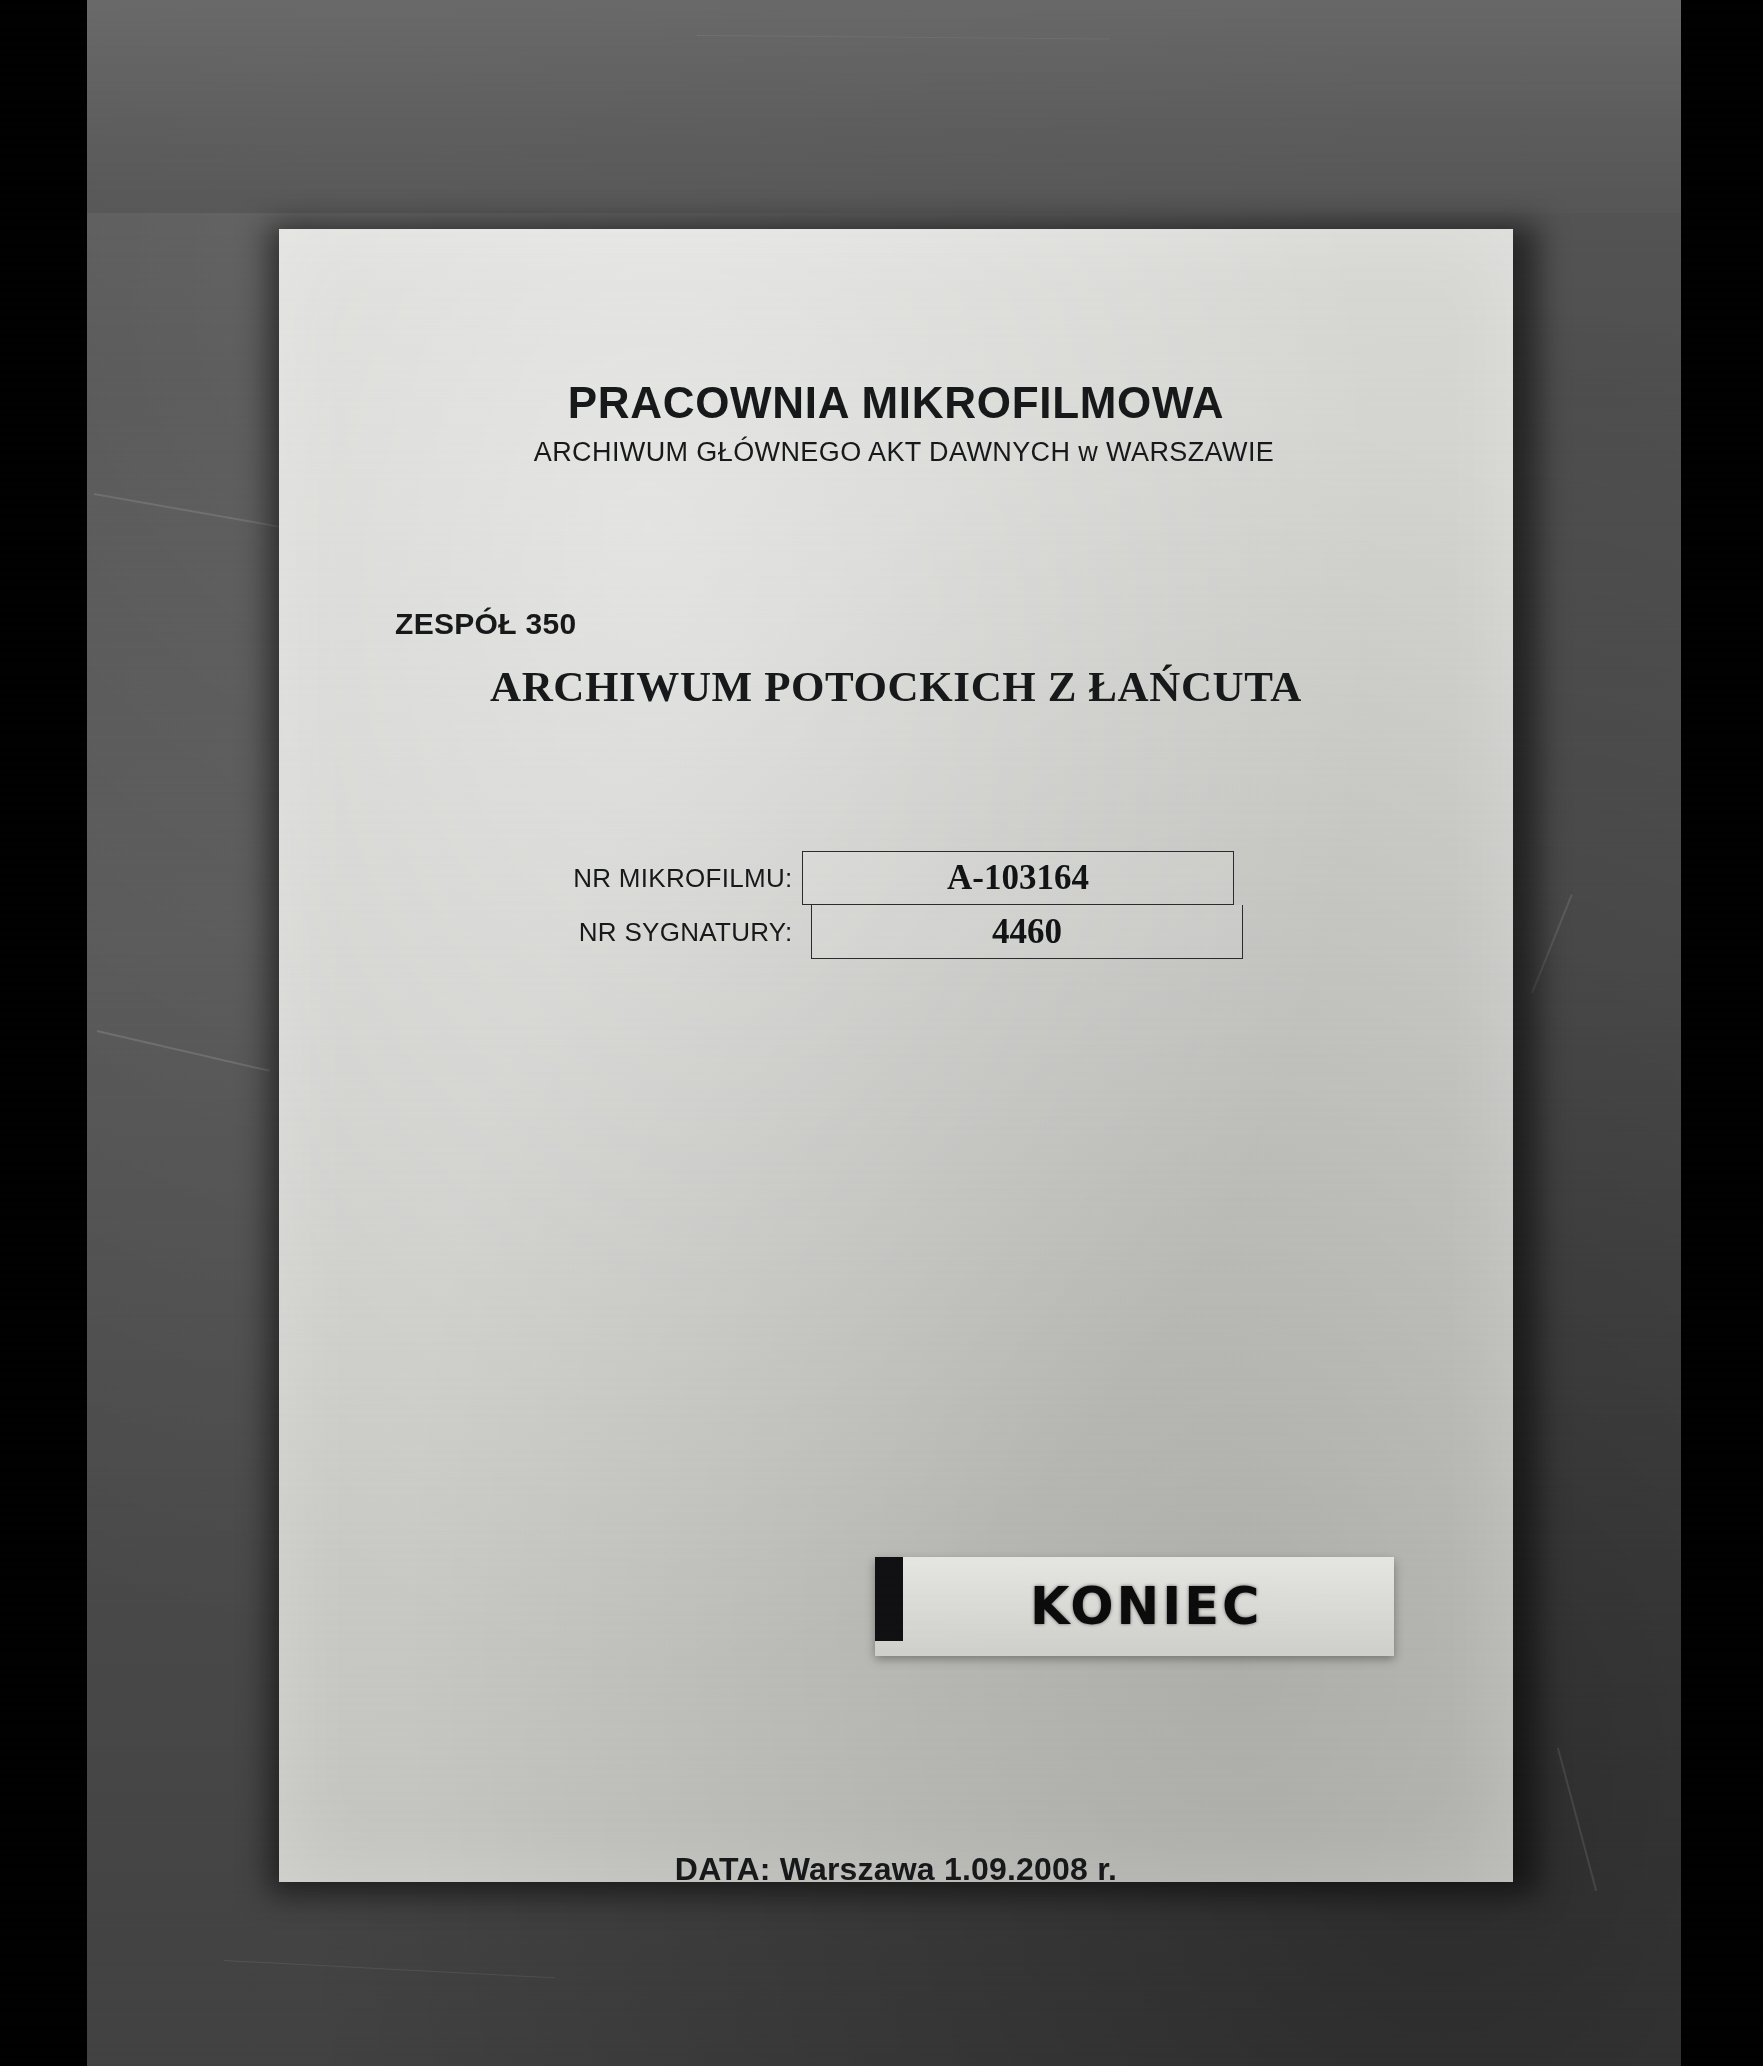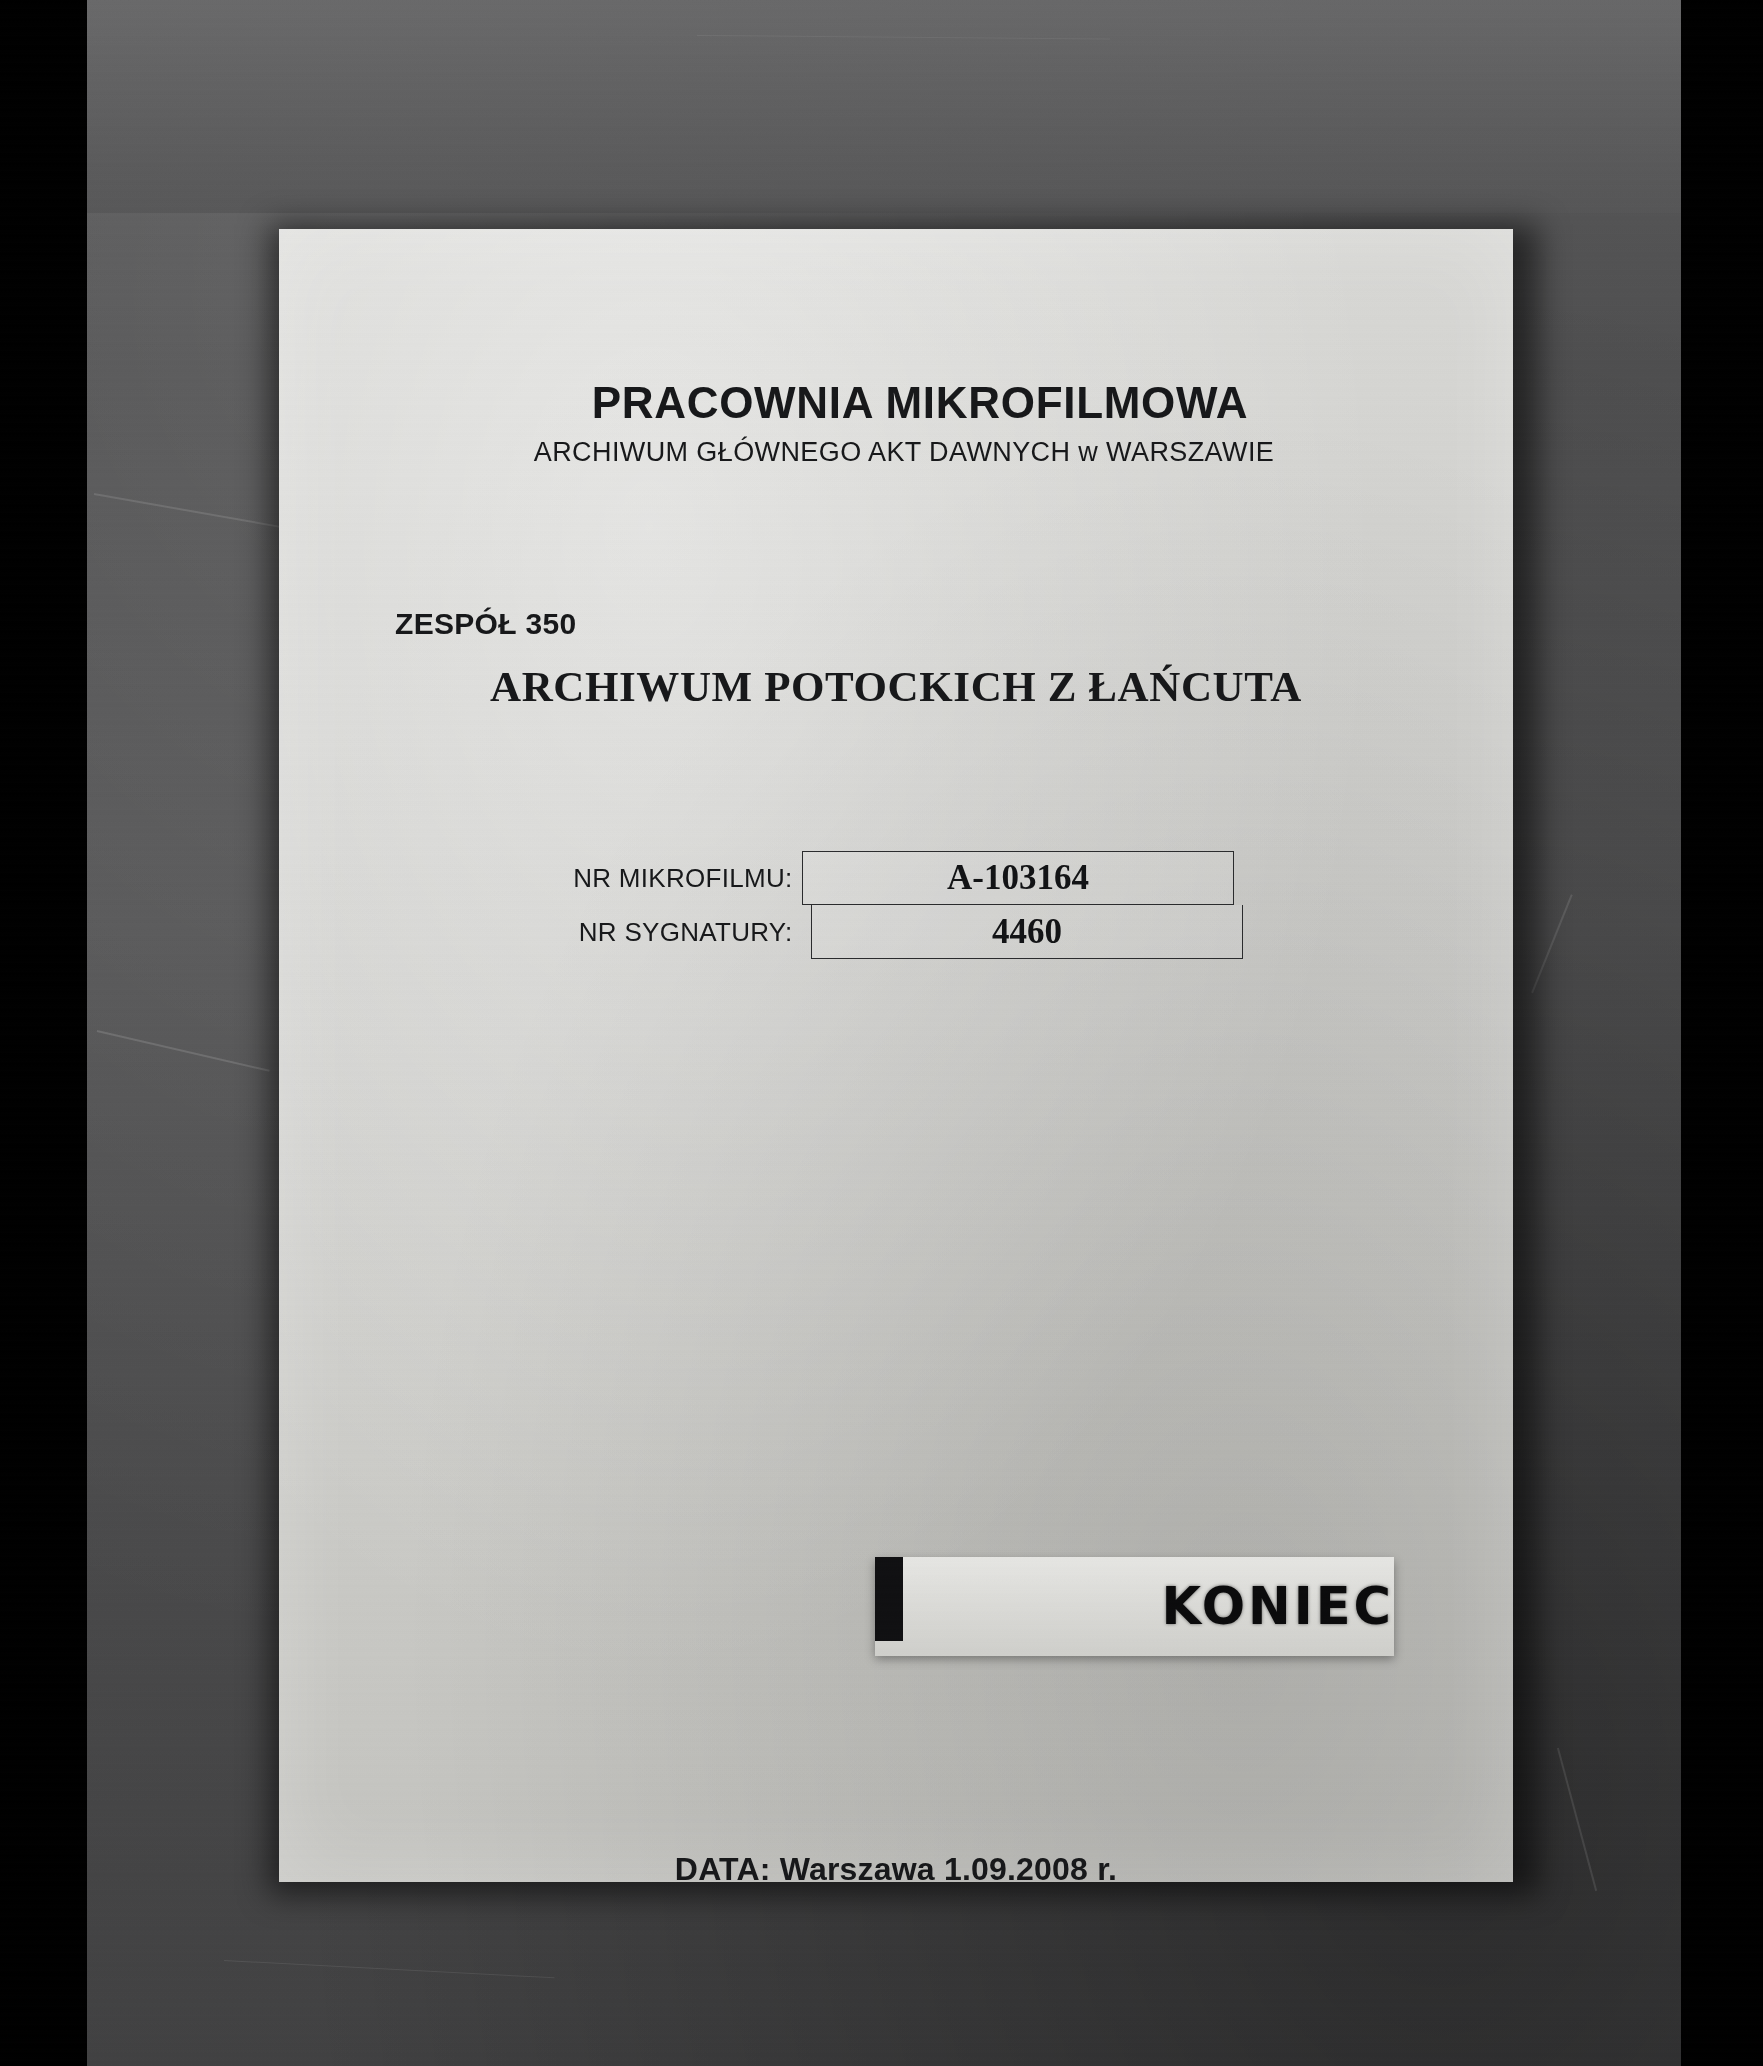--- a/index.html
+++ b/index.html
@@ -101,21 +101,20 @@
     width: 100%;
     left: 0;
     line-height: 1.12;
   }
 
   #title-main {
     top: 149px;
     font-size: 44px;
     font-weight: bold;
     letter-spacing: 0.7px;
-    padding-left: 24px;
   }
   #title-sub {
     top: 208px;
     font-size: 27px;
     font-weight: normal;
     letter-spacing: 0.4px;
     padding-left: 8px;
   }
 
   #zespol-line {
@@ -186,21 +185,21 @@
   #koniec-strip {
     position: absolute;
     left: 596px;
     top: 1328px;
     width: 519px;
     height: 99px;
     background: linear-gradient(180deg, rgba(232,232,229,0.95), rgba(208,208,204,0.95));
     box-shadow: 0 3.5px 9.4px rgba(0,0,0,0.35);
     display: flex;
     align-items: center;
-    justify-content: flex-end;
+    justify-content: center;
   }
   #koniec-strip::before {
     content: "";
     position: absolute;
     left: 0px;
     top: 0px;
     width: 28px;
     height: 84px;
     background: #101012;
   }

